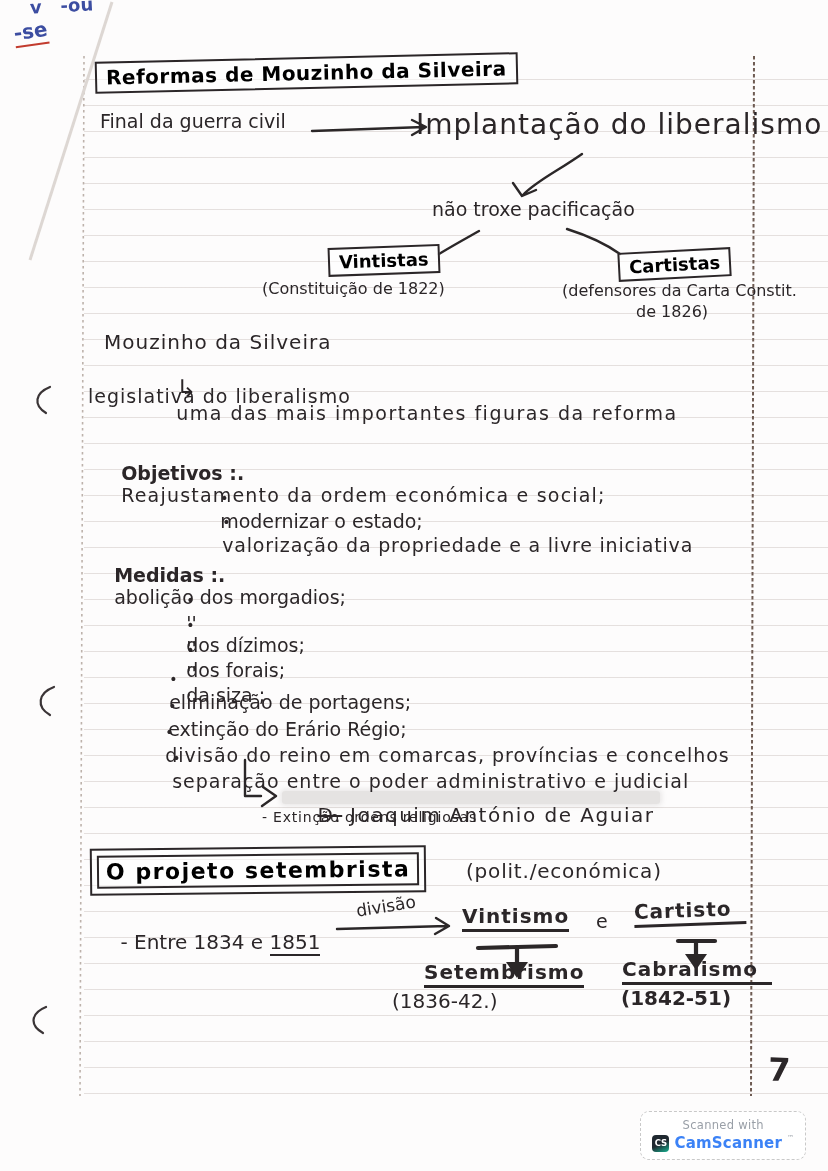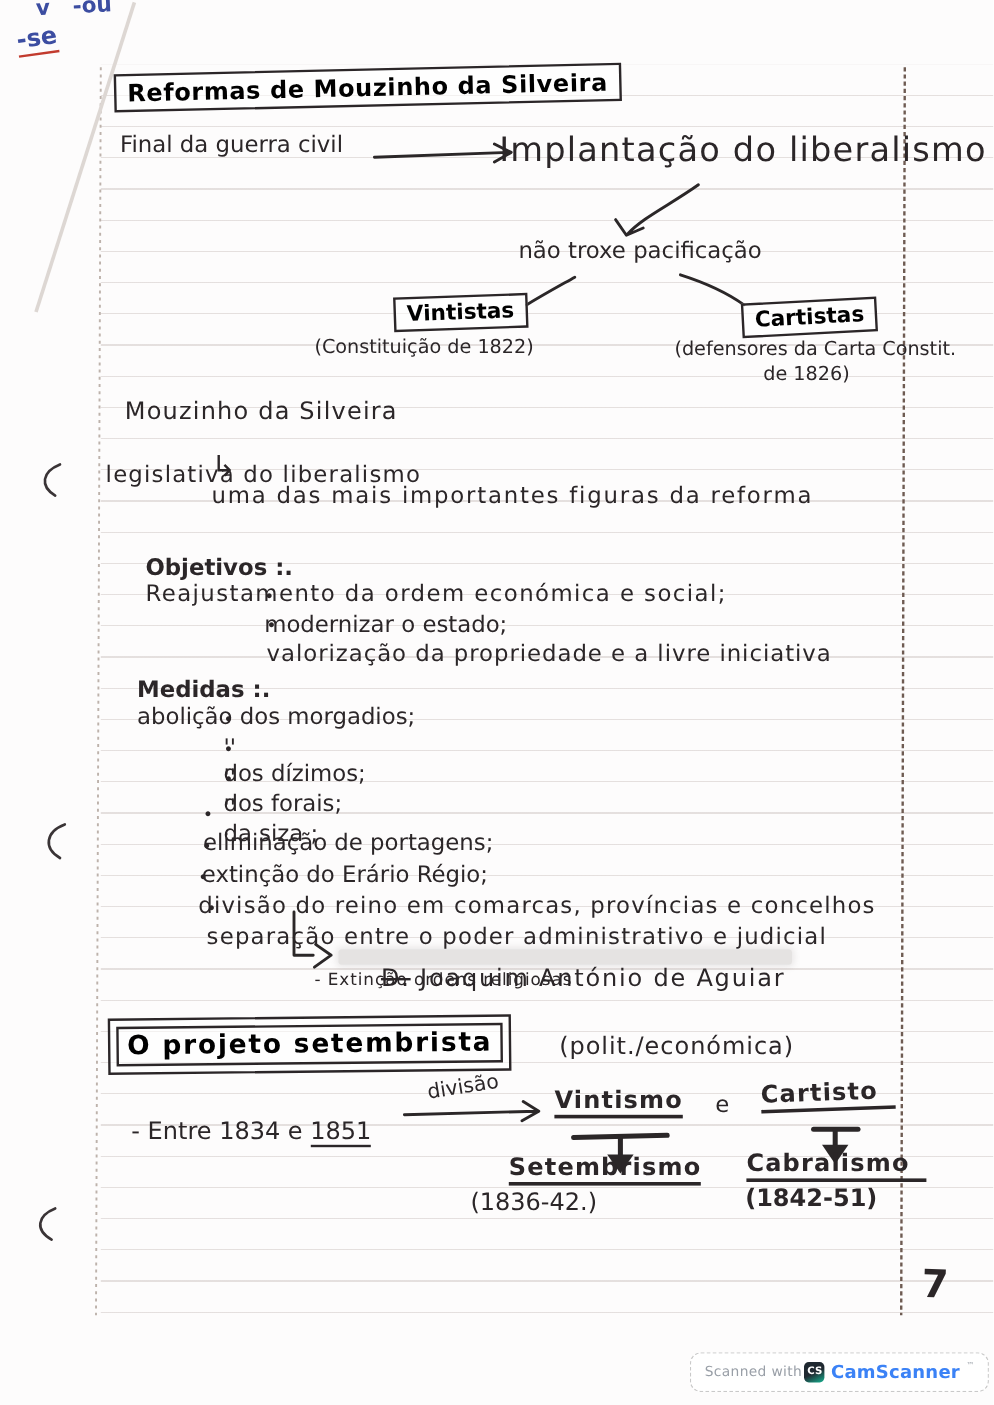--- a/index.html
+++ b/index.html
@@ -14,23 +14,23 @@
   .b{font-weight:bold;}
   .u{border-bottom:3px solid #2b2628;padding-bottom:1px;}
   .u2{border-bottom:2.5px solid #2b2628;}
   .box{position:absolute;z-index:5;border:2.5px solid #2b2628;background:rgba(255,255,255,.55);
        padding:2px 9px;}
   .dbox{outline:2.5px solid #2b2628;outline-offset:-9px;padding:9px 14px;}
   .bullet{display:inline-block;font-size:14px;vertical-align:3px;}
   .smear{position:absolute;z-index:2;background:rgba(120,115,112,.18);
          box-shadow:0 0 5px 2px rgba(120,115,112,.14);border-radius:3px;}
   .scrib{color:#3c4da1;}
-  .badge{position:absolute;right:4px;bottom:11px;z-index:6;background:#ffffff;
+  .badge{position:absolute;right:22px;bottom:11px;z-index:6;background:#ffffff;
          border:1.6px dashed #c9c9c9;border-radius:9px;padding:6px 11px 7px 11px;
-         display:flex;align-items:center;gap:2px;}
+         display:flex;flex-direction:column;align-items:center;gap:2px;}
   .badge-top{font-size:11.5px;color:#999fa7;letter-spacing:.3px;}
   .badge-row{display:flex;align-items:center;gap:5px;}
   .cs-icon{width:17px;height:17px;border-radius:4px;display:flex;align-items:center;justify-content:center;
            background:linear-gradient(155deg,#1f2830 0%,#1f2830 52%,#17b392 100%);
            color:#fff;font-size:8.5px;font-weight:bold;}
   .badge-app{font-size:15px;font-weight:bold;color:#3b82f6;letter-spacing:.2px;}
   .tm{font-size:7px;color:#9aa0a8;align-self:flex-start;}
 </style>
 </head>
 <body>
@@ -150,21 +150,21 @@
   <div class="t" style="left:286px;top:781px;font-size:20px;letter-spacing:1.5px;">
     <span style="text-decoration:line-through;">D.</span><span> Joaquim António de Aguiar</span>
   </div>
   <div class="t" style="left:262px;top:809px;font-size:14px;letter-spacing:.8px;">- Extinção ordens religiosas</div>
 
   <div class="box dbox" style="left:90px;top:847px;transform:rotate(-0.6deg);">
     <span class="b" style="font-size:22px;letter-spacing:1.5px;">O projeto setembrista</span>
   </div>
   <div class="t" style="left:466px;top:860px;font-size:20px;letter-spacing:.8px;">(polit./económica)</div>
 
-  <div class="t" style="left:84px;top:908px;font-size:20px;">
+  <div class="t" style="left:95px;top:908px;font-size:20px;">
     <span>- Entre 1834 e </span><span class="u2">1851</span>
   </div>
   <div class="t" style="left:356px;top:897px;font-size:17px;transform:rotate(-9deg);">divisão</div>
   <div class="t b u" style="left:462px;top:905px;font-size:20px;letter-spacing:1px;">Vintismo</div>
   <div class="t" style="left:596px;top:911px;font-size:19px;">e</div>
   <div class="t b u" style="left:634px;top:899px;font-size:20px;letter-spacing:1px;padding-right:14px;transform:rotate(-2deg);">Cartisto</div>
   <div class="t b u" style="left:424px;top:961px;font-size:20px;letter-spacing:1px;">Setembrismo</div>
   <div class="t" style="left:392px;top:990px;font-size:20px;">(1836-42.)</div>
   <div class="t b u" style="left:622px;top:958px;font-size:20px;letter-spacing:1px;padding-right:14px;">Cabralismo</div>
   <div class="t b" style="left:621px;top:987px;font-size:20px;text-align:center;">(1842-51)</div>

